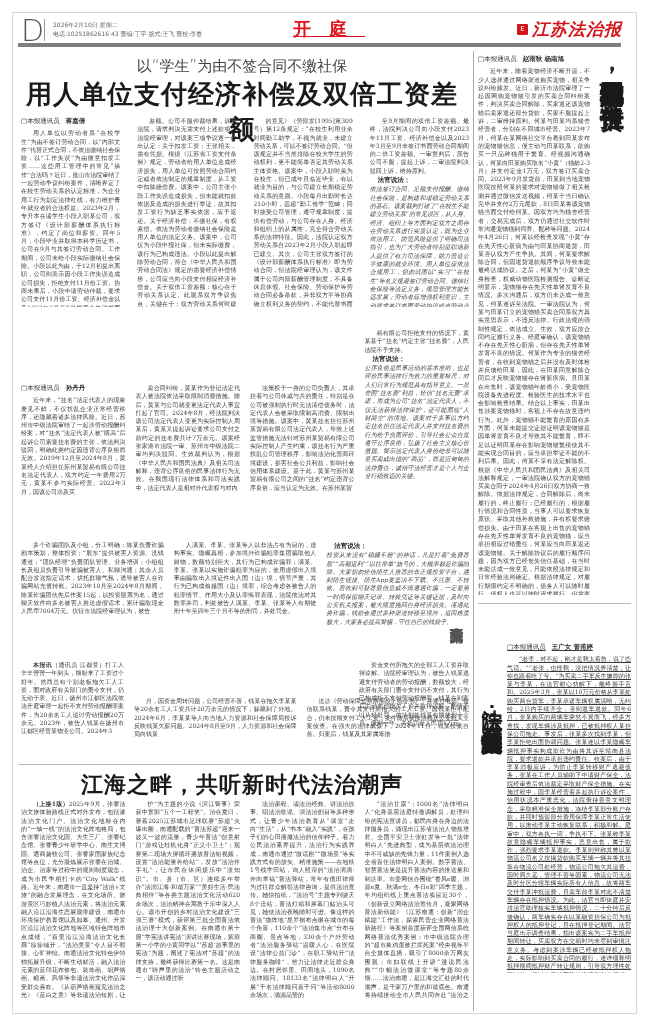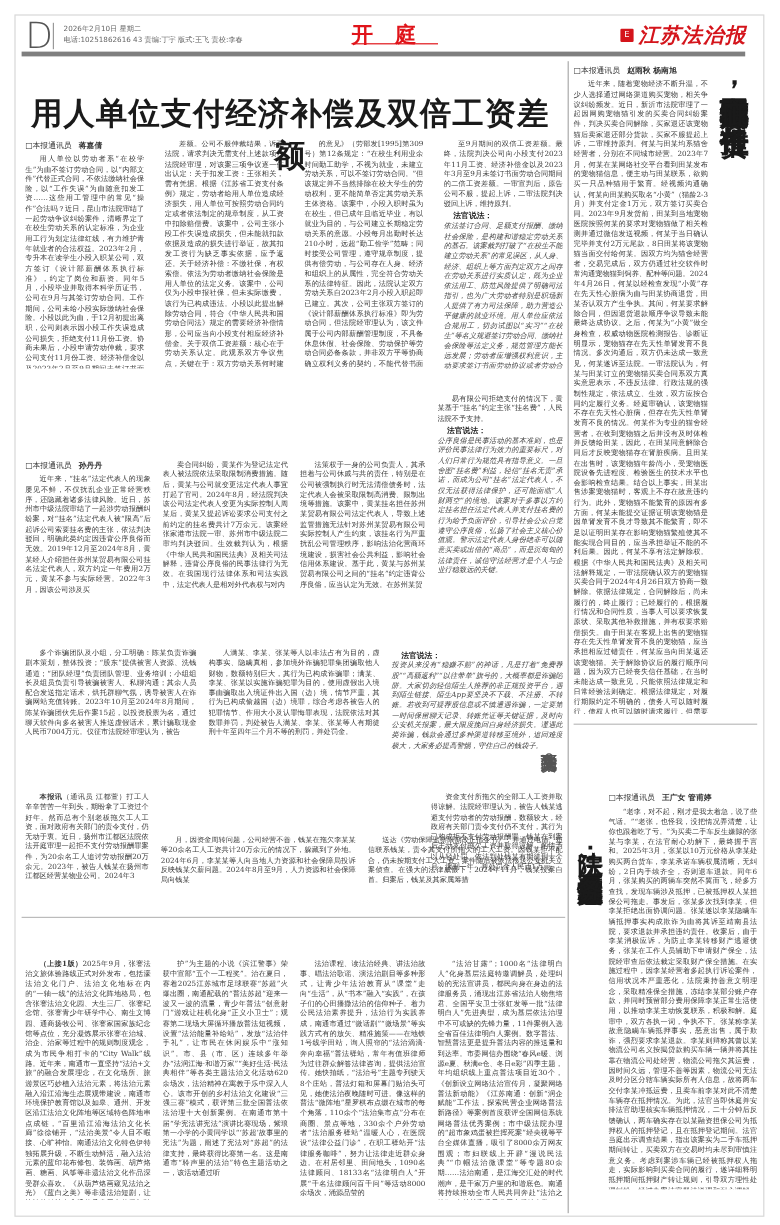--- a/index.html
+++ b/index.html
@@ -45,20 +45,21 @@
     <div class="mast-date">2026年2月10日  星期二</div>
     <div class="mast-info">电话:10251862616 43  责编:丁宇  版式:王飞  责校:李春</div>
     <div class="section-title">开庭</div>
     <div class="logo">
       <span class="logo-mark">E</span>
       <span class="logo-text">江苏法治报</span>
     </div>
     <div class="rule"></div>
   </div>
 
+  <div class="kicker" style="left:0;top:44px;width:458px;font-size:15px;">以“学生”为由不签合同不缴社保</div>
   <div class="headline" style="left:0;top:64px;width:458px;font-size:26px;">用人单位支付经济补偿及双倍工资差额</div>
   <div class="cols" style="left:8px;top:104px;width:448px;height:190px;gap:17px;">
     <div class="col-text">
       <div class="byline"><span>□本报通讯员</span><b>蒋嘉倩</b></div>
       <p>用人单位以劳动者系“在校学生”为由不签订劳动合同，以“内部文件”代替正式合同，不依法缴纳社会保险，以“工作失误”为由随意扣发工资……这些用工管理中的常见“操作”合法吗？近日，昆山市法院审结了一起劳动争议纠纷案件，清晰界定了在校生劳动关系的认定标准，为企业用工行为划定法律红线，有力维护青年就业者的合法权益。2023年2月，专升本在读学生小段入职某公司，双方签订《设计部薪酬体系执行标准》，约定了岗位和薪资。同年5月，小段毕业并取得本科学历证书，公司在9月与其签订劳动合同。工作期间，公司未给小段实际缴纳社会保险。小段以此为由，于12月初提出离职，公司则表示因小段工作失误造成公司损失，拒绝支付11月份工资。协商未果后，小段申请劳动仲裁，要求公司支付11月份工资、经济补偿金以及2023年2月至9月期间未签订书面劳动合同的双倍工资</p>
     </div>
     <div class="col-text">
         <p>差额。公司不服仲裁结果，诉至法院，请求判决无需支付上述款项。法院经审理，对该案三项争议逐一作出认定：关于扣发工资：王张相关，需有凭据。根据《江苏省工资支付条例》规定，劳动者给用人单位造成经济损失，用人单位可按照劳动合同约定或者依法制定的规章制度，从工资中扣除赔偿费。该案中，公司主张小段工作失误造成损失，但未能就扣款依据及造成的损失进行举证，故其扣发工资行为缺乏事实依据，应予返还。关于经济补偿：不缴社保，有权索偿。依法为劳动者缴纳社会保险是用人单位的法定义务。该案中，公司仅为小段申报社保，但未实际缴费，该行为已构成违法。小段以此提出解除劳动合同，符合《中华人民共和国劳动合同法》规定的需要经济补偿情形，公司应当向小段支付相应经济补偿金。关于双倍工资差额：核心在于劳动关系认定。此观系双方争议焦点，关键在于：双方劳动关系何时建立？原劳动部《关于贯彻执行〈中华人民共和国劳动法〉若干问题</p>
       </div>
     <div class="col-text">
@@ -112,20 +113,21 @@
     <div class="col-text">
         <p>送达《劳动保障监察限期改正指令书》，并通过电话、短信联系钱某，责令其支付所拖欠的工人工资。因钱某拒不配合，仍未按期支付工人工资，案件随后被依法移送公安机关立案侦查。在强大的法律威慑下，2024年11月，钱某投案自首。归案后，钱某及其家属筹措</p>
       </div>
   </div>
   <div class="col-text" style="position:absolute;left:346px;top:648px;width:110px;height:94px;">
       <p>资金支付所拖欠的全部工人工资并取得谅解。法院经审理认为，被告人钱某逃避支付劳动者的劳动报酬，数额较大，经政府有关部门责令支付仍不支付，其行为已构成拒不支付劳动报酬罪。钱某在到案后主动支付拖欠工资并取得谅解，酌情予以从轻处罚。依法判处钱某有期徒刑十个月，缓刑一年，并处罚金人民币1万元。</p>
     </div>
 
   <div class="hline" style="left:5px;top:751px;width:453px;"></div>
 
+  <div class="headline" style="left:0;top:757px;width:458px;font-size:22px;">江海之畔，共听新时代法治潮声</div>
   <div class="cols" style="left:8px;top:787px;width:448px;height:200px;">
     <div class="col-text">
         <p><b>（上接1版）</b><span>2025年9月，张謇法治文旅体验路线正式对外发布，包括濠法治文化门户、法治文化地标在内的“一轴一线”的法治文化阵地格局，包含张謇法治文化园、大生三厂、张謇纪念馆、张謇青少年研学中心、南生文博园、通商扬牧公司、张謇家国家族纪念馆等点位，充分凝炼展示张謇在治城、治企、治家等过程中的规则制度观念，成为市民争相打卡的“City Walk”线路。近年来，南通市一直坚持“法治+文旅”的融合发展理念，在文化场所、旅游景区巧妙植入法治元素，将法治元素融入沿江沿海生态展观带建设，南通市环境保护教育馆以及如皋、通州、开发区沿江法治文化阵地等区域特色阵地串点成链，“百里沿江沿海法治文化长廊”徐徐铺开，“法治美景”令人目不暇接、心旷神怡。南通法治文化特色伊特独拓展升级，不断生动鲜活，融入法治元素的蓝印花布修包、装饰画、胡芦烙画、糖画、风筝等非遗法治文化作品深受群众喜欢。《从葫芦烙画窥见法治之光》《蓝白之美》等非遗法治短剧，让法治的精神在非遗传承发展中传播与弘扬，以“长江大保</span></p>
       </div>
     <div class="col-text">
         <p>护”为主题的小说《滨江警事》荣获中宣部“五个一工程奖”。治在夏日，赛着2025江苏城市足球联赛“苏超”火爆出圈，南通配载的“普法苏超”迎来一波又一波的流量，青少年普法“创意射门”游戏让桂机化身“正义小卫士”；观赛第二现场大屏循环播放普法短视频，设置“法治能量补给站”，发放“法治伴手礼”，让市民在休闲娱乐中“涨知识”。市、县（市、区）连续多年举办“法润江海·和谐万家”“美好生活·民法典相伴”等各类主题法治文化活动620余场次，法治精神在寓教于乐中深入人心。该市开创的乡村法治文化建设“三强三赛”模式，获评第三批全国普法依法治理十大创新案例。在南通市第十届“学宪法讲宪法”演讲比赛现场，紫琅第一小学的小黄同学以“‘苏超’故事里的宪法”为题，阐述了宪法对“苏超”的法律支持，最终获得比赛第一名。这是南通市“聆声里的法治”特色主题活动之一，该活动通过听</p>
       </div>
     <div class="col-text">
         <p>法治课程、读法治经典、讲法治故事、唱法治歌谣、演法治剧目等多种形式，让青少年法治教育从“课堂”走向“生活”，从“书本”融入“实践”，在孩子们的心田播撒法治的信仰种子。着力公民法治素养提升，法治行为实践养成，南通市通过“微话剧”“微场景”等实践方式有的放矢、精准施策——在地铁1号线学田站，询人照帘的“法治滴滴·奔向幸福”普法驿站，常年有值班律师为过往群众解答法律咨询，提供法治宣传。她快拍纸，“法治号”主题专列驶天8个庄站，普法灯箱和屏幕门贴治头可见，她使法治夜晚随时可进。像这样的普法“微阵地”星罗棋布点缀在城市的每个角落，110余个“法治集市点”分布在商圈、景点等地，330余个户外劳动者“法治服务驿站”温暖人心，在医院设“法律公益门诊”，在职工驿站开“法律服务咖啡”，努力让法律走近群众身边。在村居邻里、田间地头，1090名法律顾问、18133名“法律明白人”开展“千名法律顾问百千问”等活动8000余场次，涌源品莹的</p>
       </div>
@@ -140,18 +142,18 @@
     <div class="byline"><span>□本报通讯员</span><b>赵雨秋  杨南旭</b></div>
     <p>近年来，随着宠物经济不断升温，不少人选择通过网络渠道购买宠物，相关争议纠纷频发。近日，新沂市法院审理了一起因网购宠物猫引发的买卖合同纠纷案件，判决买卖合同解除，买家退还该宠物猫后卖家退还部分货款，买家不服提起上诉，二审维持原判。何某与田某均系猫舍经营者，分别在不同城市经营。2023年7月，何某在某网络社交平台看到田某发布的宠物猫信息，便主动与田某联系，欲购买一只品种猫用于繁育。经视频沟通确认，何某向田某购买取名“小黄”（猫龄2-3月）并支付定金1万元，双方签订买卖合同。2023年9月发货前，田某到当地宠物医院按照何某的要求对宠物猫做了相关检测并通过微信发送视频，何某于当日确认完毕并支付2万元尾款，8日田某将该宠物猫当面交付给何某。因双方均为猫舍经营者，交易完成后，双方仍通过社交软件时常沟通宠物猫到饲养、配种等问题。2024年4月26日，何某以经检查发现“小黄”存在先天性心脏病为由与田某协商退货，田某否认双方产生争执。其间，何某要求解除合同，但因退货退款顺序争议导致未能最终达成协议。之后，何某为“小黄”做全身检查，权威动物医院检测报告、诊断证明显示，宠物猫存在先天性单肾发育不良情况。多次沟通后，双方仍未达成一致意见，何某遂诉至法院。一审法院认为，何某与田某订立的宠物猫买卖合同系双方真实意思表示，不违反法律、行政法规的强制性规定，依法成立、生效，双方应按合同约定履行义务。经庭审确认，该宠物猫不存在先天性心脏病，但存在先天性单肾发育不良的情况。何某作为专业的猫舍经营者，在收到宠物猫之后并没有及时体检并反馈给田某，因此，在田某同意解除合同后才反映宠物猫存在肾脏疾病。且田某在出售时，该宠物猫年龄尚小，受宠物医院设备先进程度、检验医生的技术水平也会影响检查结果。结合以上事实，田某出售涉案宠物猫时，客观上不存在故意违约行为。此外，宠物猫不能繁育的原因有多方面，何某未能提交证据证明该宠物猫是因单肾发育不良才导致其不能繁育，即不足以证明田某存在影响宠物猫繁殖使其不能实现合同目的，应当承担举证不能的不利后果。因此，何某不享有法定解除权。根据《中华人民共和国民法典》及相关司法解释规定，一审法院确认双方的宠物猫买卖合同于2024年4月26日双方协商一致解除。依据法律规定，合同解除后，尚未履行的，终止履行；已经履行的，根据履行情况和合同性质，当事人可以要求恢复原状、采取其他补救措施，并有权要求赔偿损失。由于田某在客观上出售的宠物猫存在先天性单肾发育不良的宠物猫，应当承担相应过错责任，何某应当向田某返还该宠物猫。关于解除协议后的履行顺序问题，因为双方已经丧失信任基础，在当时未能达成一致意见，只能依照法律规定和日常经验法则确定。根据法律规定，对履行期限约定不明确的，债务人可以随时履行，债权人也可以随时请求履行，但需要给对方必要的准备时间。对于履行方式约定不明确的，按照最有利于实现合同目的的方式履行。在双方解除协议时，田某提出收到宠物猫检查无异议后退还货款，符合一般情况下的退货规定，消费者先行退货，商家收到退货物后，检查是否有影响二次销售的情况后，以全额或部分退款，也与日常市场交易规则较为吻合。且退货再退款也更有利于解除协议的履行，更便利于双方从争议中解脱。因此，田某提出的收到宠物猫后退款的履行方式、更合理，何某应当先履行退货的义务，其未及时履行退货义务，由此产生的损失，应由何某负担。鉴于此，一审法院最终判决双方买卖合同解除，何某将案涉宠物猫返还田某，田某在收到宠物猫后向何某返还货款1.5万元。何某不服一审判决提起上诉，二审法院判决驳回上诉，维持原判。</p>
 
   </div>
   <div class="vhead" style="left:582px;top:50px;font-size:24px;line-height:34px;height:360px;">网购宠物猫半年后发现瑕疵，责任谁担？</div>
 
   <div class="hline" style="left:465px;top:590px;width:153px;"></div>
 
   <div class="vhead-light" style="left:436px;top:605px;font-size:14px;line-height:16px;height:180px;">买来的货车竟不翼而飞？</div>
   <div class="vhead" style="left:466px;top:680px;font-size:21px;line-height:26px;height:300px;">法院：二手车交易须尽审慎注意义务</div>
-  <div class="col-text" style="position:absolute;left:494px;top:648px;width:124px;height:330px;">
+  <div class="col-text" style="position:absolute;left:494px;top:630px;width:124px;height:330px;text-decoration:underline;">
     <div class="byline"><span>□本报通讯员</span><b>王广女  管甫婷</b></div>
     <p>“老李，对不起，刚才是我太着急，说了些气话。”“老张，也怪我，没把情况弄清楚，让你也跟着吃了亏。”为买卖二手车反生嫌隙的张某与李某，在法官耐心劝解下，最终握手言和。2025年3月，张某以10万元价格从李某处购买两台货车，李某承诺车辆权属清晰，无纠纷，2日内手续齐全，否则退车退款。同年6月，张某购买的两辆车突然不翼而飞，经多方查找，发现车辆涉及抵押，已被抵押权人某担保公司拖走。事发后，张某多次找到李某，但李某拒绝出面协调问题。张某遂以李某隐瞒车辆抵押事实构成欺诈为由将其诉至靖南县法院，要求退款并承担违约责任。收案后，由于李某消极应诉，为防止李某转移财产逃避债务，张某在工作人员辅助下申请财产保全，法院经审查后依法裁定采取财产保全措施。在实施过程中，因李某经营着多起执行诉讼案件，信用状况本严重恶化，法院秉持善意文明理念，采取精准保全措施，冻结李某部分账户存款，并同时预留部分费用保障李某正常生活使用，以推动李某主动恢复联系，积极和解。庭审中，双方各执一词，争执不下。张某称李某故意隐瞒车辆抵押事实，恶意出售，属于欺诈，强烈要求李某退款。李某则辩称其曾以某物流公司名义按揭贷款购买车辆一辆并将其挂靠在物流公司处经营，物流公司拖欠其运费，因时间久远，管理不善等因素，物流公司无法及时分区分辖车辆实际所有人信息，故将两车交付李某冲抵运费，且卖车前李某对此不清楚车辆存在抵押情况。为此，法官当即休庭并安排法官助理核实车辆抵押情况，二十分钟后反馈确认，两车确实存在以某融资担保公司为抵押权人的抵押登记，且在抵押登记期间。法官当庭出示调查结果，指出该案实为二手车抵押期间转让，买卖双方在交易时均未尽到审慎注意义务。考虑到案涉车辆已经被抵押权人拖走，实际影响到买卖合同的履行，遂详细释明抵押期间抵押财产转让规则，引导双方理性处理纠纷。经过办案法官释法说理和耐心调解，双方逐渐放下成见，消融对立情绪，张某自愿放弃部分违约责任诉求，李某表示同意分期退款，另行与物流公司常沟通协商。最终，双方达成解除合同、分期退款的调解协议，该纠纷最终实质性化解。</p>
   </div>
 
 </div>
 
 </body></html>

